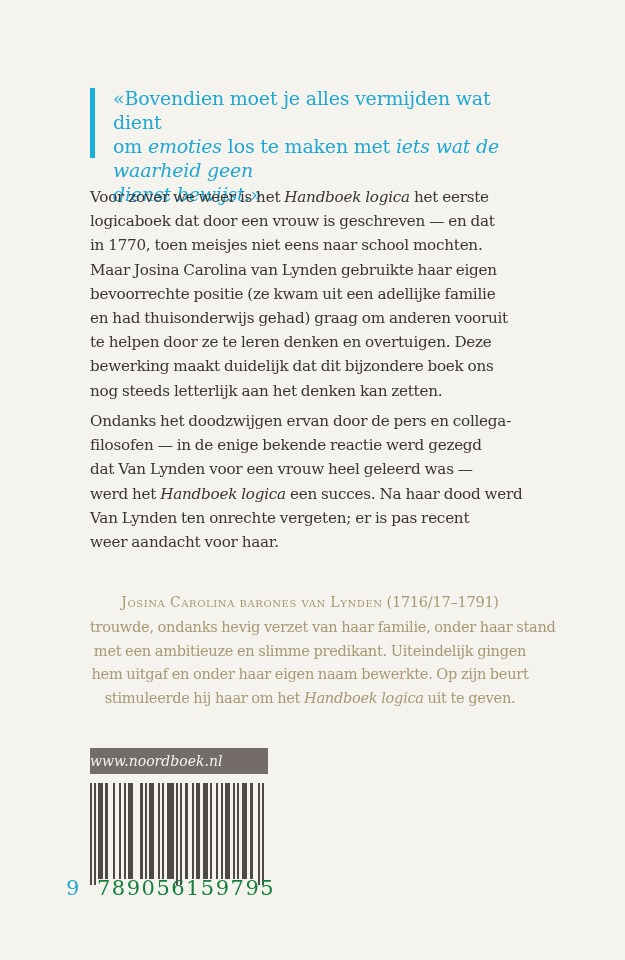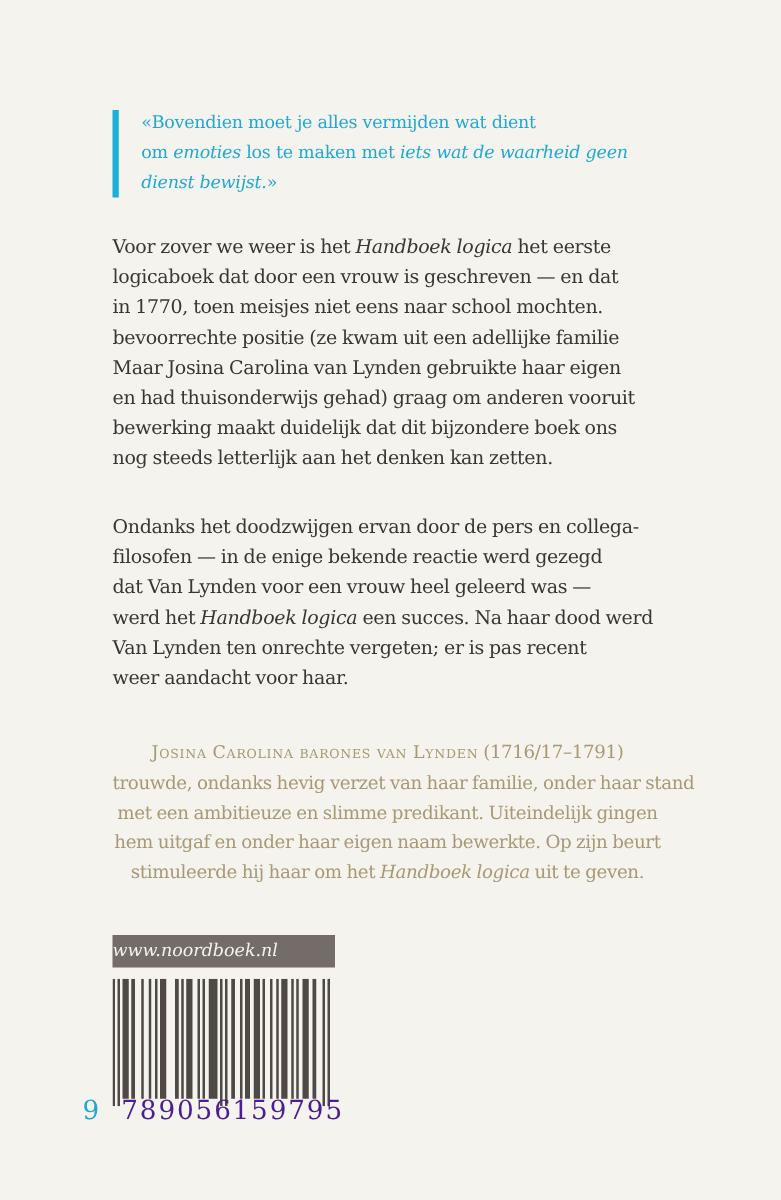--- a/index.html
+++ b/index.html
@@ -10,21 +10,21 @@
     position: relative;
   }
   .quote {
     position: absolute; left: 90px; top: 88px; width: 430px; height: 70px;
   }
   .quote-bar {
     position: absolute; left: 0; top: 0; width: 5px; height: 70px; background: #1aafd8;
   }
   .quote-text {
     position: absolute; left: 23px; top: -2px; width: 410px;
-    color: #1fa8d2; font-size: 14px; line-height: 24px; letter-spacing: -0.2px;
+    color: #1fa8d2; font-size: 19px; line-height: 24px; letter-spacing: -0.2px;
   }
   .quote-text i { font-style: italic; }
   .para {
     position: absolute; left: 90px; width: 440px;
     color: #3a3532; font-size: 15.2px; line-height: 24.2px; letter-spacing: -0.25px;
     word-spacing: -0.5px;
   }
   .para .line { display: block; white-space: nowrap; }
   .p1 { top: 185px; }
   .p2 { top: 409px; }
@@ -43,21 +43,21 @@
   }
   .barcode {
     position: absolute; left: 90px; top: 783px; width: 178px; height: 110px;
   }
   .bars svg { display: block; }
   .digit-lead {
     position: absolute; left: 66px; top: 876px; color: #1fa8d2; font-size: 21px;
     font-family: "DejaVu Serif", serif;
   }
   .digits {
-    position: absolute; top: 876px; color: #4c1d95; font-size: 21px; letter-spacing: 1.5px;
+    position: absolute; top: 876px; color: #15803d; font-size: 21px; letter-spacing: 1.5px;
     font-family: "DejaVu Serif", serif;
   }
   .digits.g1 { left: 97px; }
   .digits.g2 { left: 186px; }
 </style>
 </head>
 <body>
 
 <div class="quote">
   <div class="quote-bar"></div>
@@ -65,23 +65,24 @@
     <span>«Bovendien moet je alles vermijden wat dient</span><br>
     <span>om </span><i>emoties</i><span> los te maken met </span><i>iets wat de waarheid geen</i><br>
     <i>dienst bewijst.</i><span>»</span>
   </div>
 </div>
 
 <div class="para p1">
   <span class="line"><span>Voor zover we weer is het </span><i>Handboek logica</i><span> het eerste</span></span>
   <span class="line">logicaboek dat door een vrouw is geschreven — en dat</span>
   <span class="line">in 1770, toen meisjes niet eens naar school mochten.</span>
+  <span class="line">Maar Josina Carolina van Lynden gebruikte haar eigen</span>
   <span class="line">bevoorrechte positie (ze kwam uit een adellijke familie</span>
-  <span class="line">Maar Josina Carolina van Lynden gebruikte haar eigen</span>
   <span class="line">en had thuisonderwijs gehad) graag om anderen vooruit</span>
+  <span class="line">te helpen door ze te leren denken en overtuigen. Deze</span>
   <span class="line">bewerking maakt duidelijk dat dit bijzondere boek ons</span>
   <span class="line">nog steeds letterlijk aan het denken kan zetten.</span>
 </div>
 
 <div class="para p2">
   <span class="line">Ondanks het doodzwijgen ervan door de pers en collega-</span>
   <span class="line">filosofen — in de enige bekende reactie werd gezegd</span>
   <span class="line">dat Van Lynden voor een vrouw heel geleerd was —</span>
   <span class="line"><span>werd het </span><i>Handboek logica</i><span> een succes. Na haar dood werd</span></span>
   <span class="line">Van Lynden ten onrechte vergeten; er is pas recent</span>

